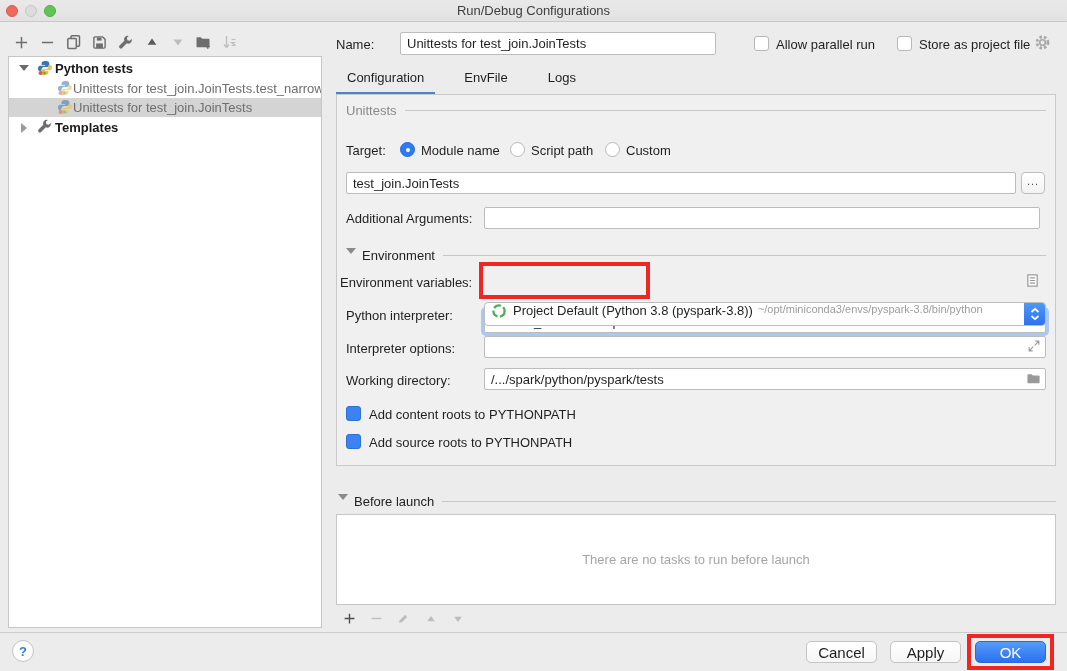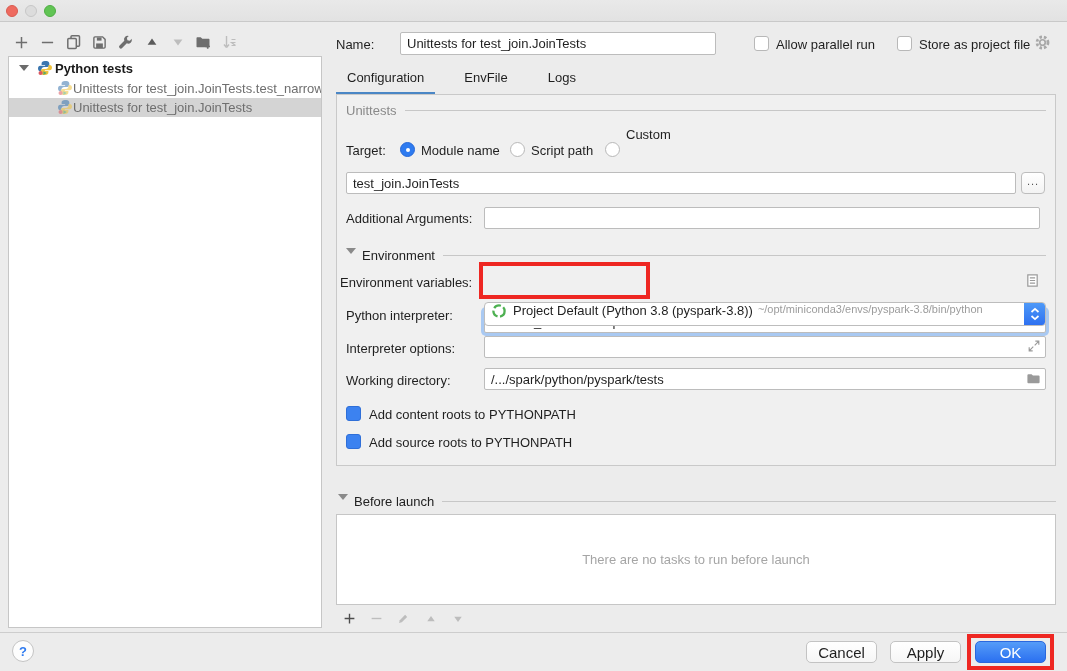--- a/index.html
+++ b/index.html
@@ -126,20 +126,21 @@
 </style>
 </head>
 <body>
 
 <div id="app">
 
   <div class="titlebar">
     <span class="tl red"></span>
     <span class="tl gray"></span>
     <span class="tl green"></span>
+    <div class="title">Run/Debug Configurations</div>
   </div>
 
   <div class="tree-toolbar">
     <span class="tbtn">
       <svg width="15" height="15" viewBox="0 0 16 16">
           <path d="M8 2v12M2 8h12" stroke="currentColor" stroke-width="1.6"></path>
         </svg>
     </span>
     <span class="tbtn">
       <svg width="15" height="15" viewBox="0 0 16 16">
@@ -216,20 +217,29 @@
       <span class="tree-ico faded" style="left:48px">
         <svg width="16" height="16" viewBox="0 0 16 16">
             <path d="M7.9 1.1c-2.2 0-3.3.9-3.3 2.4V5h3.5v.7H3.3C1.8 5.7 1 6.9 1 8.4s.8 2.7 2.3 2.7h1.2V9.4c0-1.4 1.2-2.5 2.6-2.5h3.2c1.1 0 2-.9 2-2V3.5c0-1.5-1.2-2.4-2.7-2.4z" fill="#3b76af"></path>
             <path d="M8.1 14.9c2.2 0 3.3-.9 3.3-2.4V11H7.9v-.7h4.8c1.5 0 2.3-1.2 2.3-2.7S14.2 4.9 12.7 4.9h-1.2v1.7c0 1.4-1.2 2.5-2.6 2.5H5.7c-1.1 0-2 .9-2 2v1.4c0 1.5 1.2 2.4 2.7 2.4z" fill="#f0c33c"></path>
             <circle cx="3.6" cy="13" r="2.1" fill="#db5860"></circle>
             <path d="M6.4 11.2l3.4 1.9-3.4 1.9z" fill="#59a869"></path>
           </svg>
       </span>
       <span class="tree-label child" style="left:64px">Unittests for test_join.JoinTests</span>
     </div>
+    <div class="tree-row" style="top:61px">
+      <span class="tree-arrow right" style="left:12px"></span>
+      <span class="tree-ico" style="left:28px;color:#6e6e6e">
+        <svg width="15" height="15" viewBox="0 0 16 16">
+            <path d="M14.6 4.1a3.9 3.9 0 0 1-5.2 4.8l-5 5a1.9 1.9 0 0 1-2.7-2.7l5-5A3.9 3.9 0 0 1 11.5 1l-2 2 .5 2.6 2.6.5z" fill="currentColor"></path>
+          </svg>
+      </span>
+      <span class="tree-label bold" style="left:46px">Templates</span>
+    </div>
   </div>
 
   <span class="lbl" style="left:336px;top:37px">Name:</span>
   <input class="txt-input" style="left: 400px; top: 32px; width: 316px; height: 23px;" value="Unittests for test_join.JoinTests">
   <span class="checkbox" style="left:754px;top:36px"></span>
   <span class="lbl" style="left:776px;top:37px">Allow parallel run</span>
   <span class="checkbox" style="left:897px;top:36px"></span>
   <span class="lbl" style="left:919px;top:37px">Store as project file</span>
   <span class="gear" style="left:1034px;top:34px">
     <svg width="17" height="17" viewBox="0 0 16 16">
@@ -257,21 +267,21 @@
     <span style="color:#8a8a8a">Unittests</span>
     <span class="sect-line"></span>
   </div>
 
   <span class="lbl" style="left:346px;top:143px">Target:</span>
   <span class="radio selected" style="left:400px;top:142px"></span>
   <span class="lbl" style="left:421px;top:143px">Module name</span>
   <span class="radio" style="left:510px;top:142px"></span>
   <span class="lbl" style="left:531px;top:143px">Script path</span>
   <span class="radio" style="left:605px;top:142px"></span>
-  <span class="lbl" style="left:626px;top:127px">Custom</span>
+  <span class="lbl" style="left:626px;top:143px">Custom</span>
 
   <input class="txt-input" style="left: 346px; top: 172px; width: 670px; height: 22px;" value="test_join.JoinTests">
   <span class="browse-btn" style="left:1021px;top:172px">...</span>
 
   <span class="lbl" style="left:346px;top:211px">Additional Arguments:</span>
   <input class="txt-input" style="left: 484px; top: 207px; width: 556px; height: 22px;" value="">
 
   <div class="sect-head" style="left:346px;top:248px;width:700px">
     <span class="sect-tri"></span>
     <span>Environment</span>

